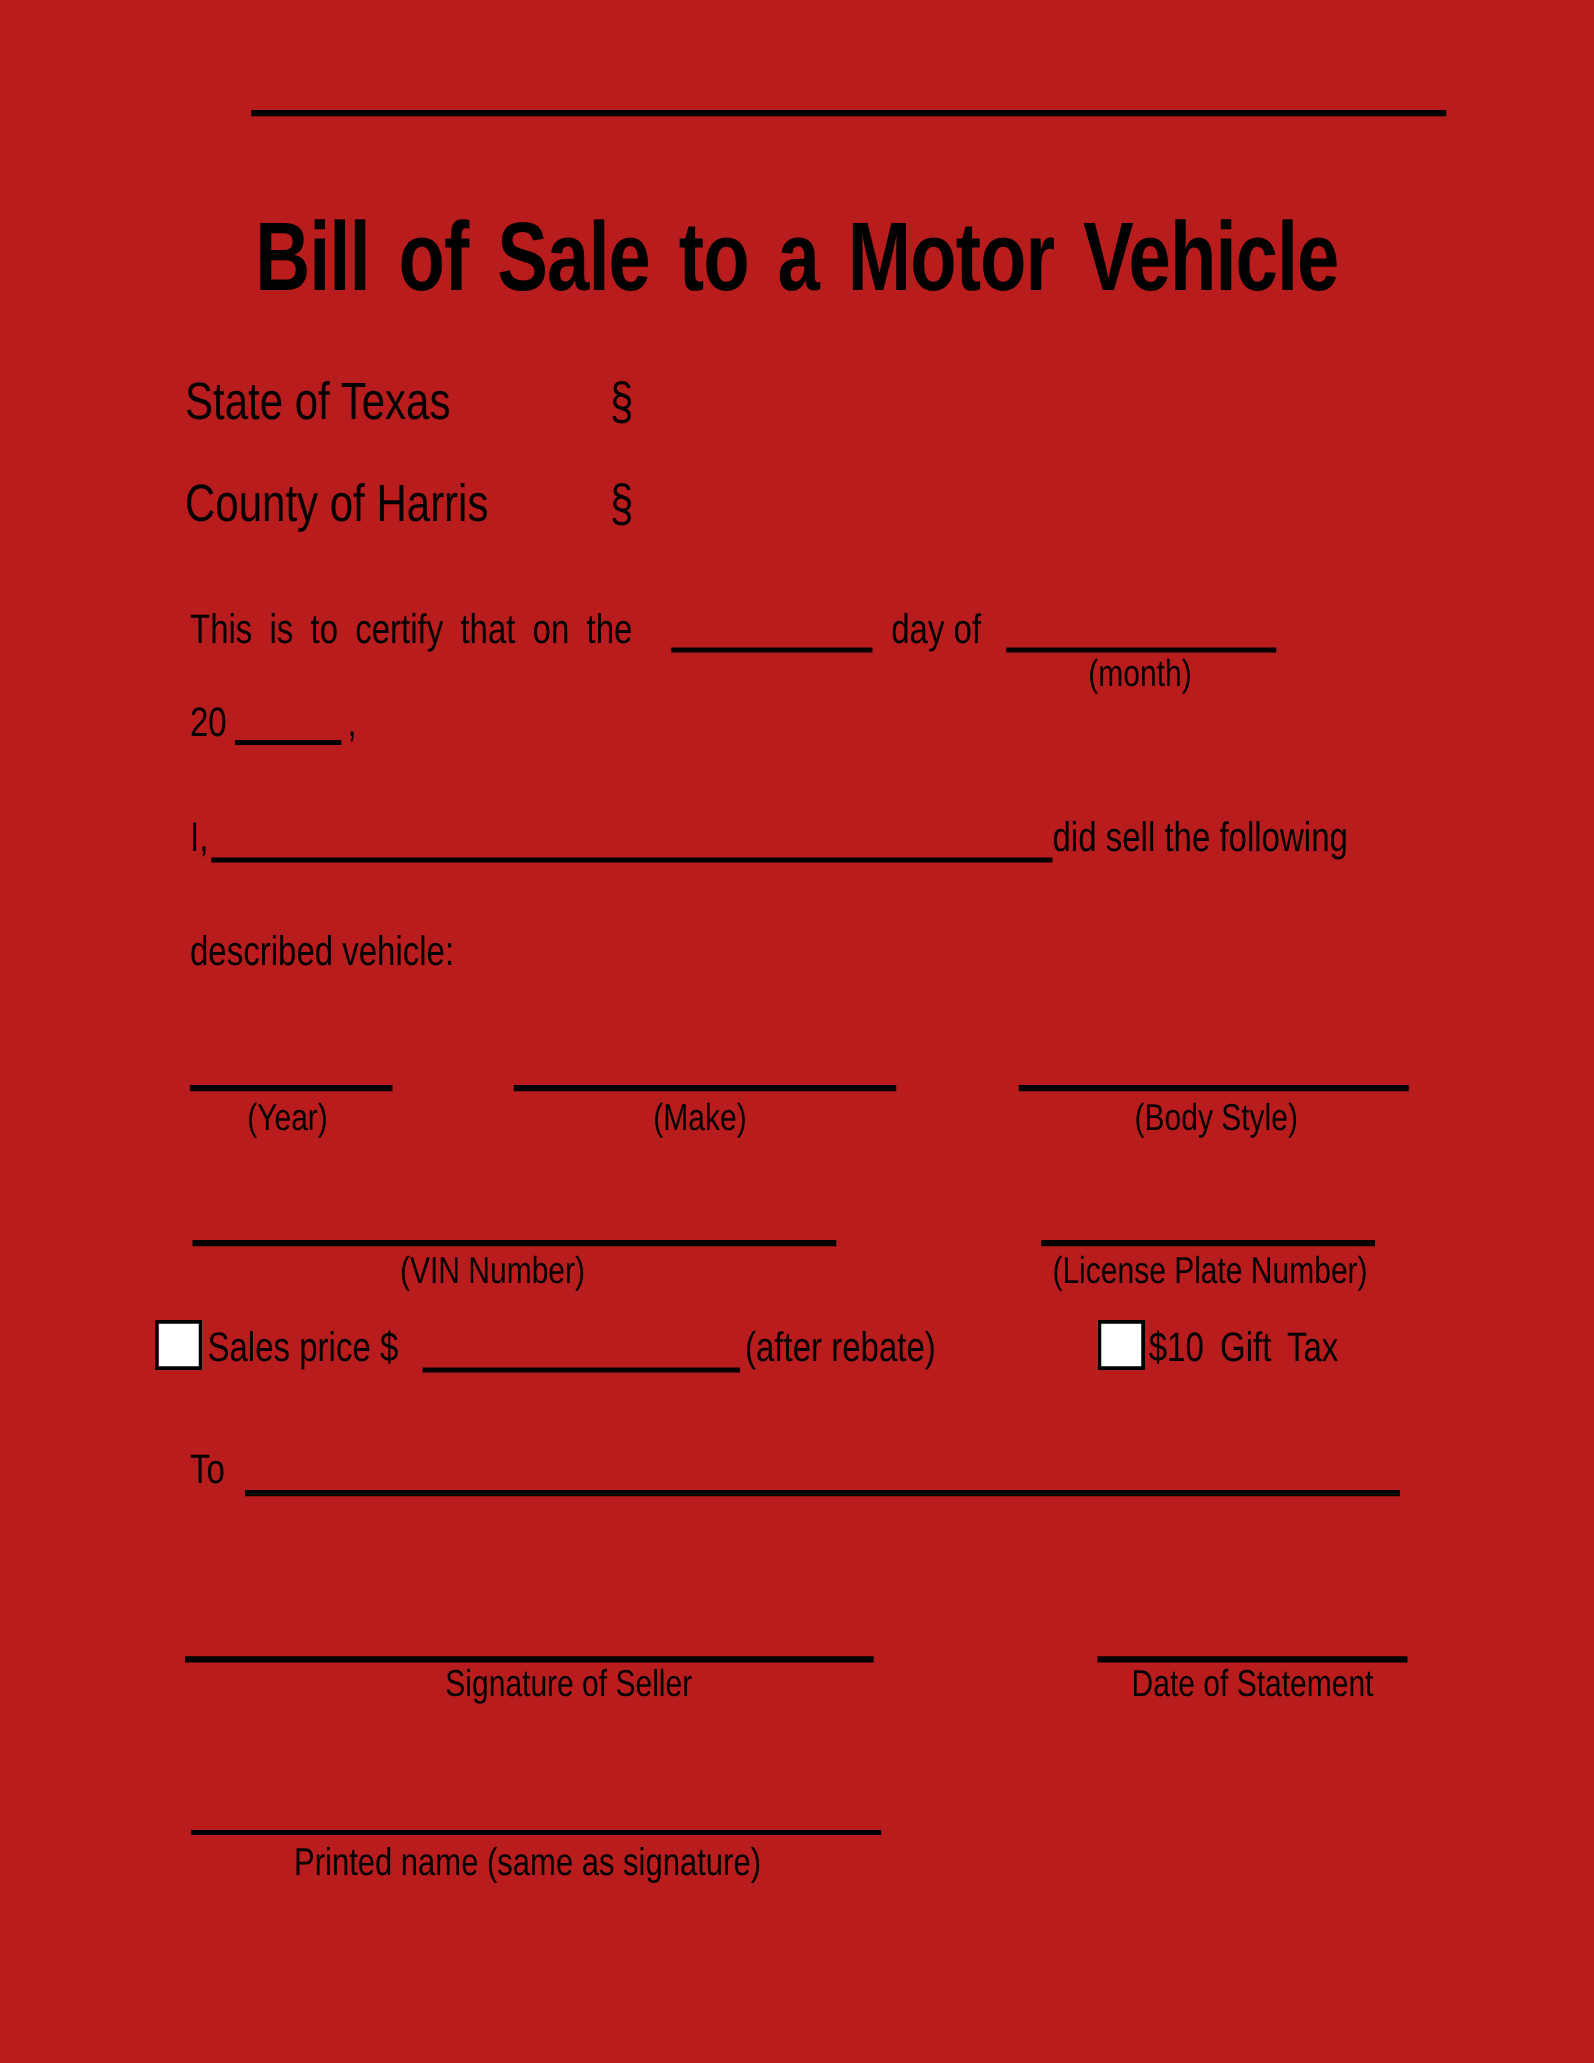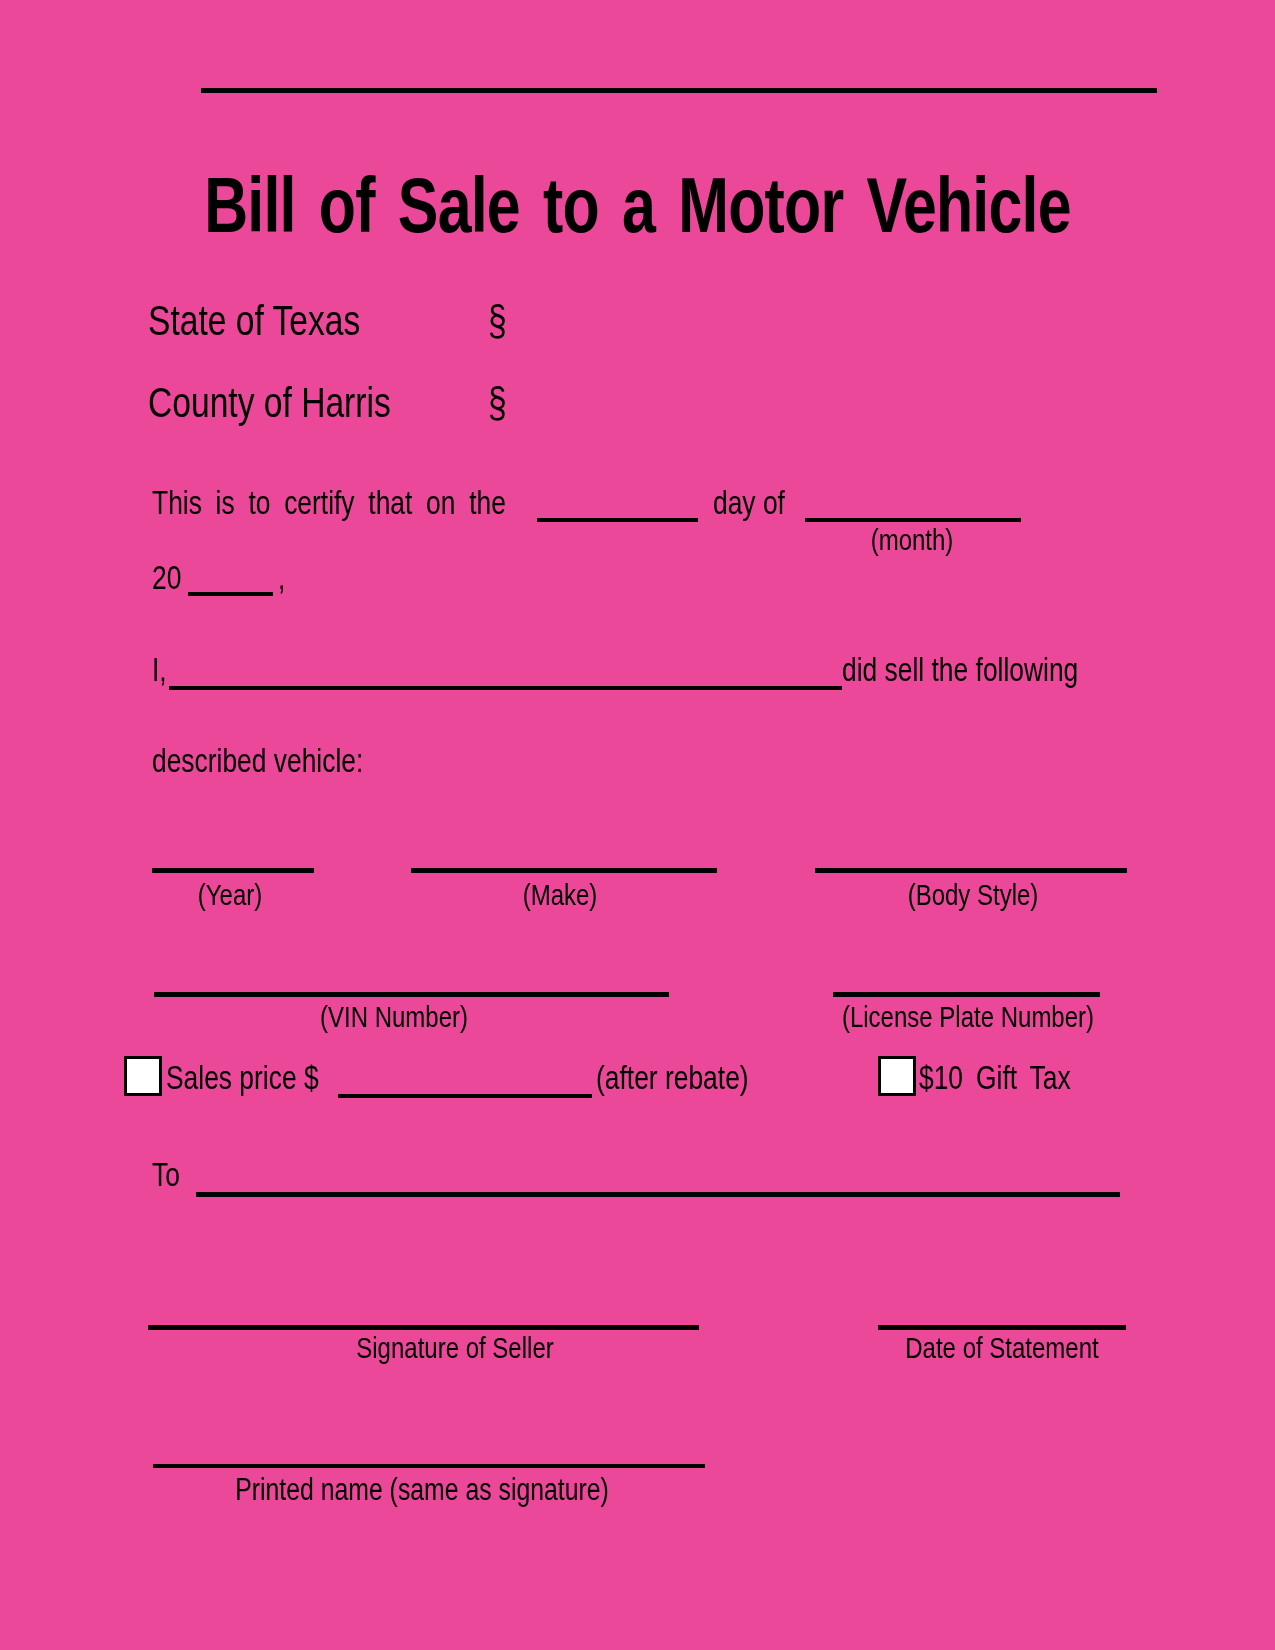--- a/index.html
+++ b/index.html
@@ -1,17 +1,17 @@
 <!DOCTYPE html>
 <html><head>
 <meta charset="utf-8">
 <style>
   html,body{margin:0;padding:0;background:#888;}
   .page{
-    position:relative;width:1275px;height:1650px;background:#ec4899;
+    position:relative;width:1275px;height:1650px;background:#b91c1c;
     margin:0 auto;overflow:hidden;
     font-family:"Liberation Sans", sans-serif;color:#000;
   }
   .txt{
     position:absolute;white-space:nowrap;line-height:1;color:#000;
     transform:scaleX(0.8);transform-origin:0 0;
   }
   .txt.center{transform:translateX(-50%) scaleX(0.8);transform-origin:center top;}
   .body-size{font-size:33px;}
   .cap-size{font-size:30px;}

